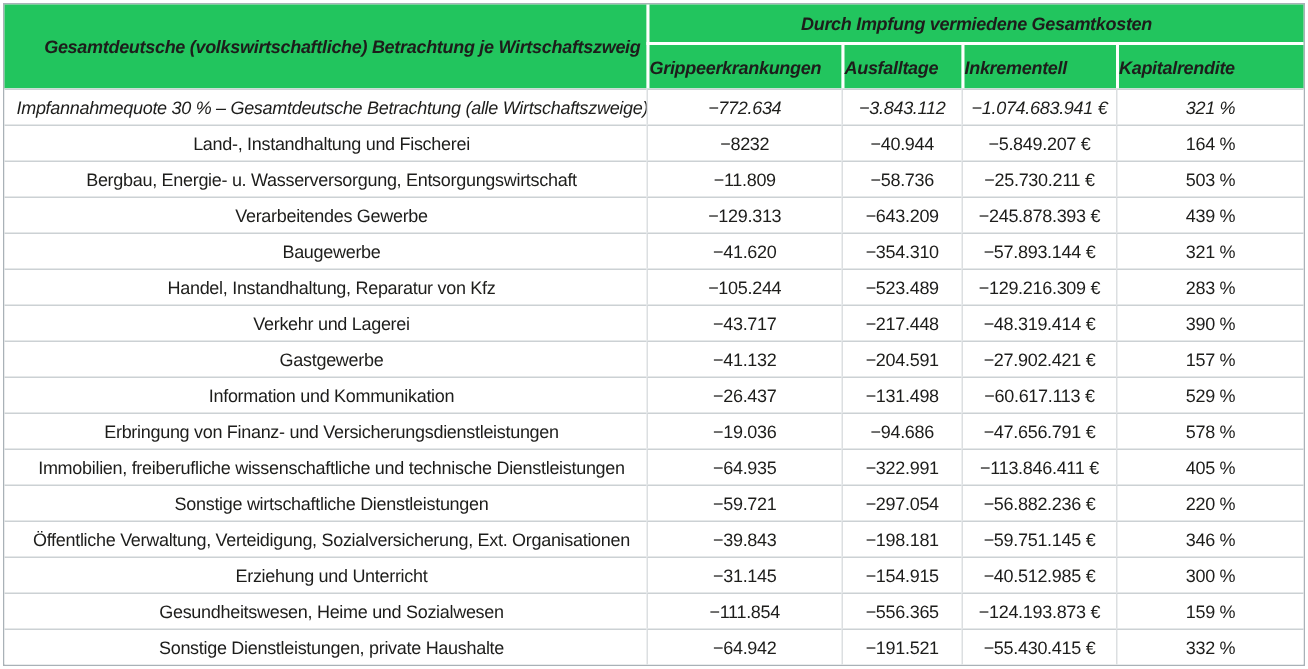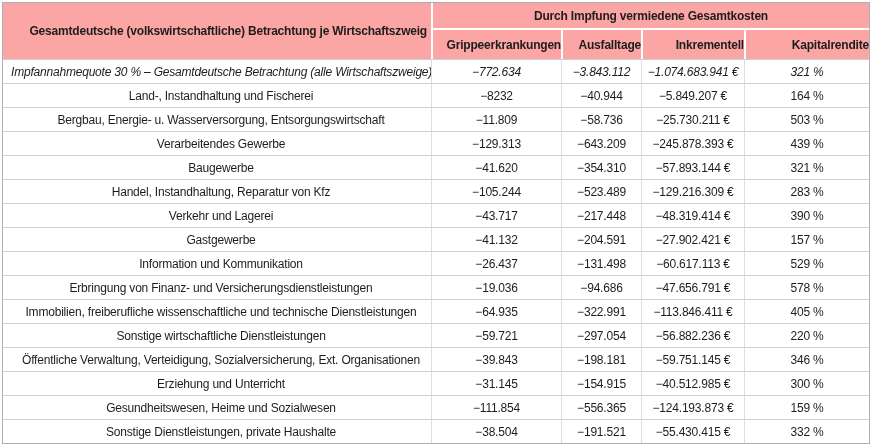--- a/index.html
+++ b/index.html
@@ -23,42 +23,43 @@
     font-size: 12px;
     letter-spacing: -0.2px;
   }
   col.c1 { width: 428px; }
   col.c2 { width: 130px; }
   col.c3 { width: 80px; }
   col.c4 { width: 103px; }
   col.c5 { width: 125px; }
 
   thead th {
-    background: #fca5a5;
+    background: #22c55e;
     font-weight: bold;
     padding: 0;
     vertical-align: middle;
+    font-style: italic;
   }
   th.corner {
     text-align: right;
     padding-left: 8px;
     padding-right: 4px;
     font-size: 12px;
     line-height: 1.25;
   }
   th.group {
     height: 25px;
     border-left: 2px solid #ffffff;
     border-bottom: 2px solid #ffffff;
     text-align: center;
   }
   th.sub {
     height: 29px;
     border-left: 2px solid #ffffff;
-    text-align: right;
+    text-align: left;
   }
   th.sub.first {  }
 
   tbody td {
     height: 23px;
     border-top: 1px solid #ccd1d4;
     padding: 0;
     white-space: nowrap;
     overflow: hidden;
     vertical-align: middle;
@@ -201,20 +202,20 @@
         </tr>
         <tr>
           <td class="label">Gesundheitswesen, Heime und Sozialwesen</td>
           <td class="num">−111.854</td>
           <td class="num">−556.365</td>
           <td class="num">−124.193.873 €</td>
           <td class="num">159 %</td>
         </tr>
         <tr>
           <td class="label">Sonstige Dienstleistungen, private Haushalte</td>
-          <td class="num">−38.504</td>
+          <td class="num">−64.942</td>
           <td class="num">−191.521</td>
           <td class="num">−55.430.415 €</td>
           <td class="num">332 %</td>
         </tr>
       </tbody>
   </table>
 </div>
 
 </body></html>

